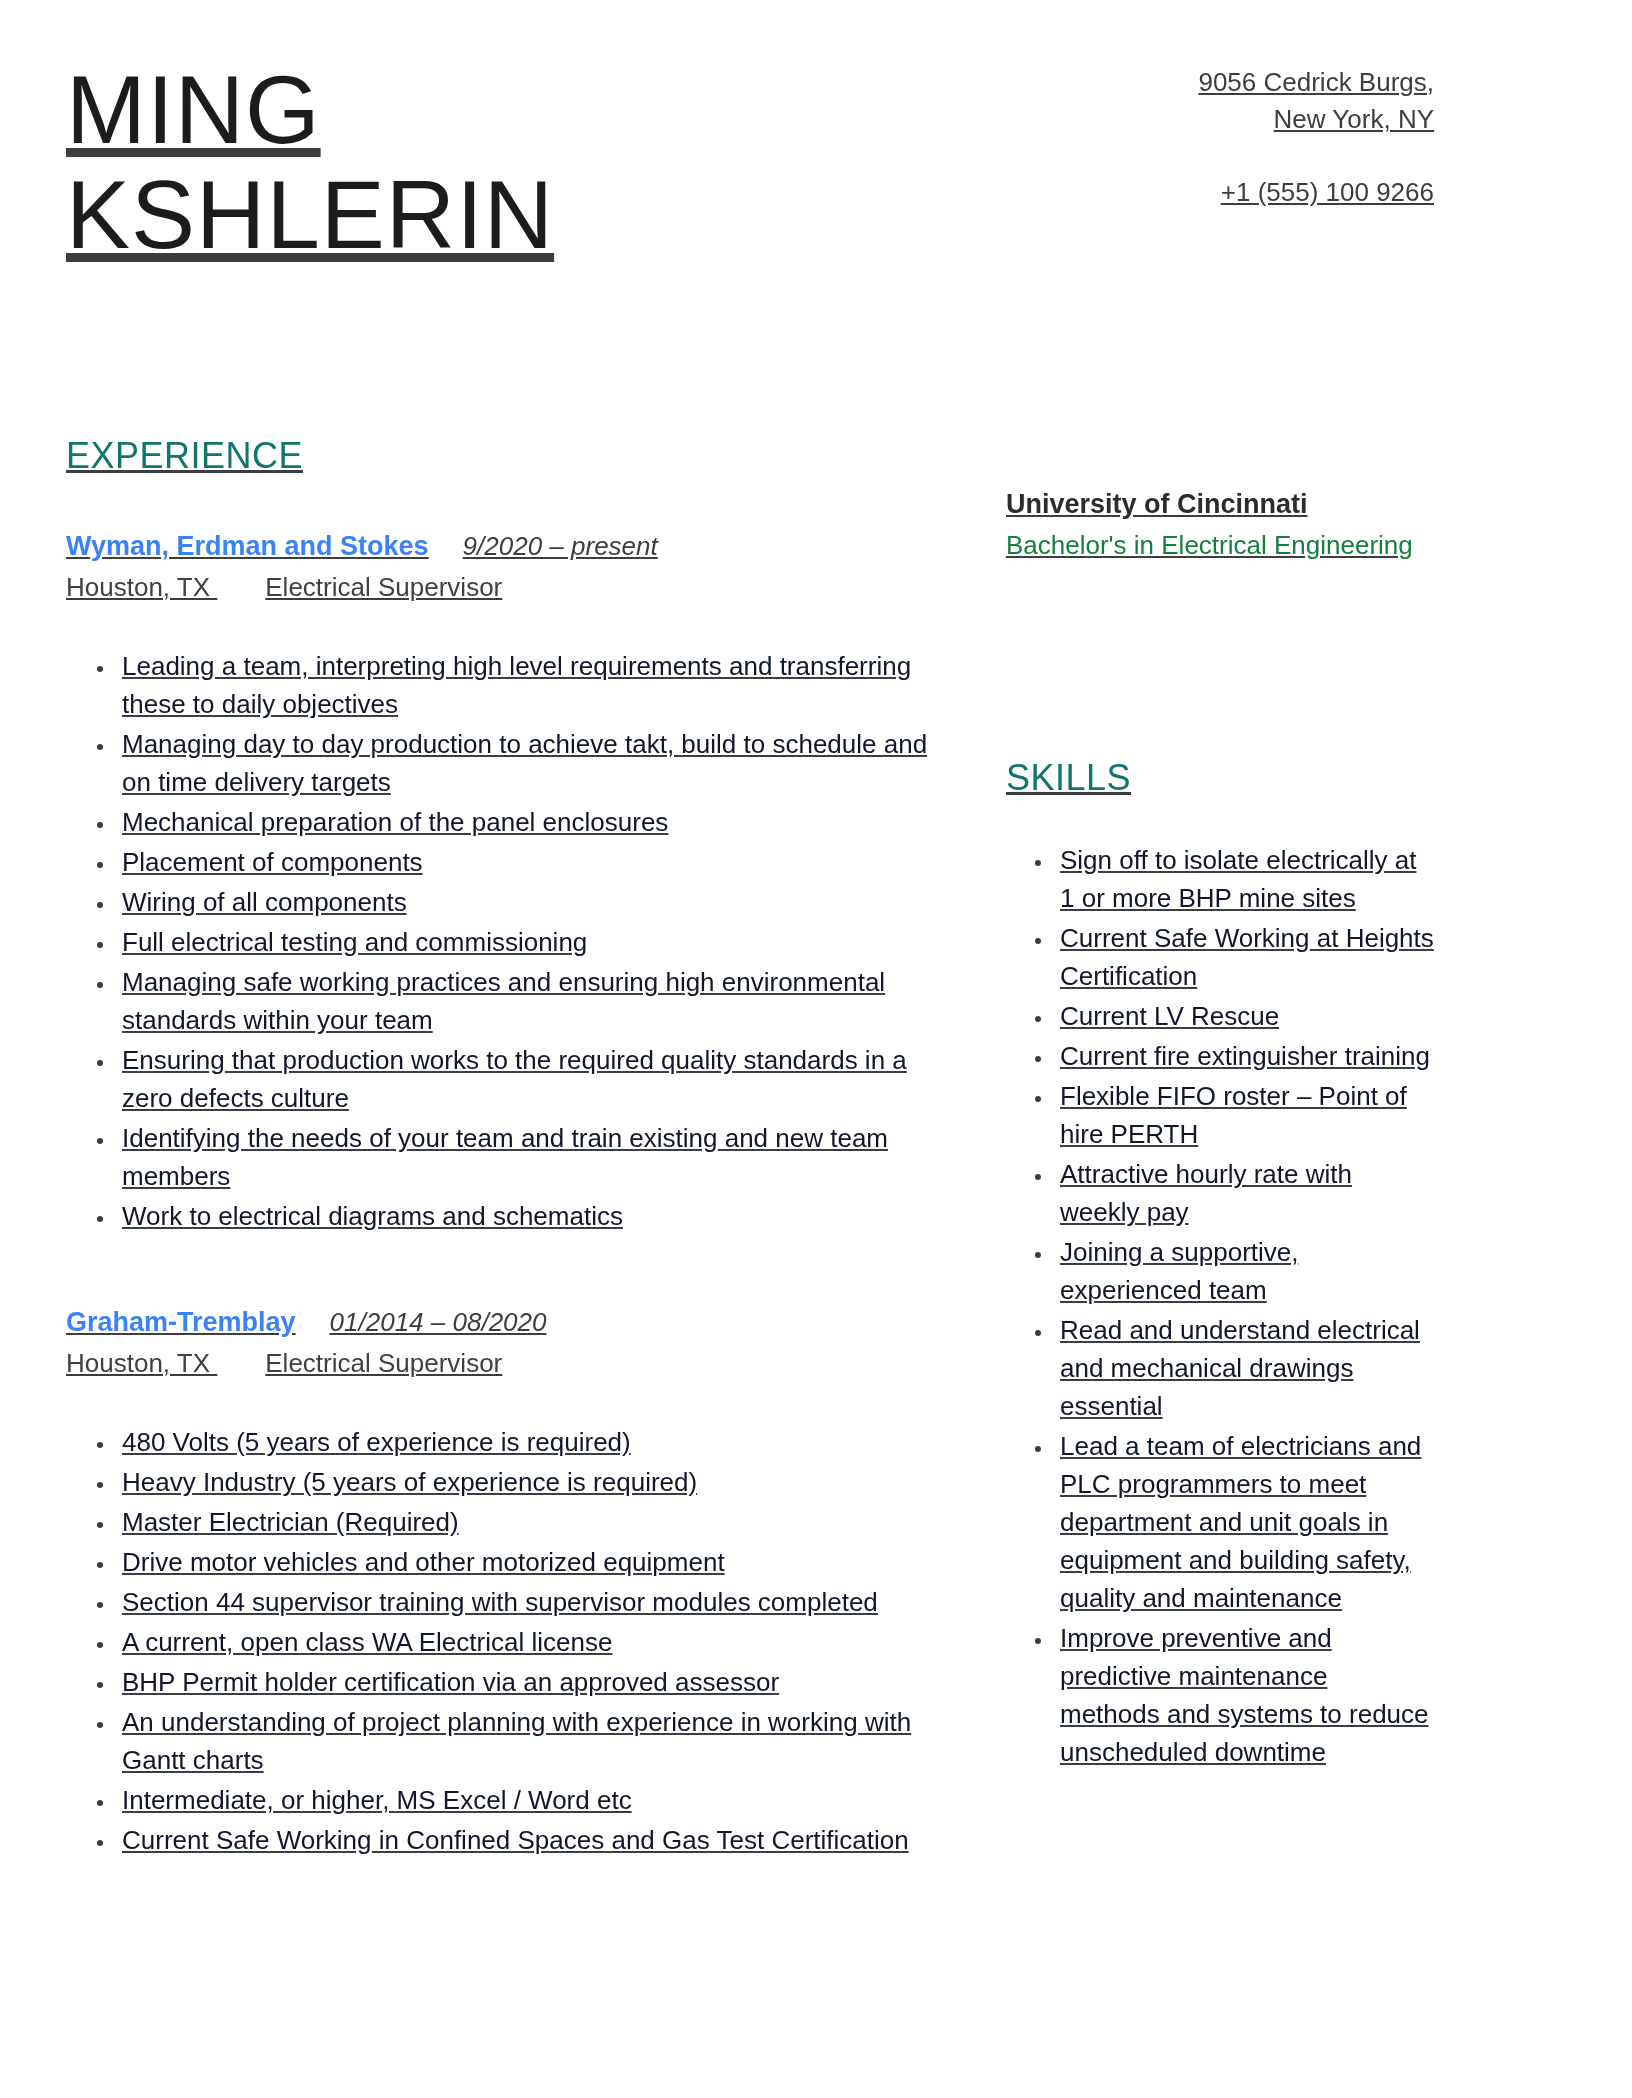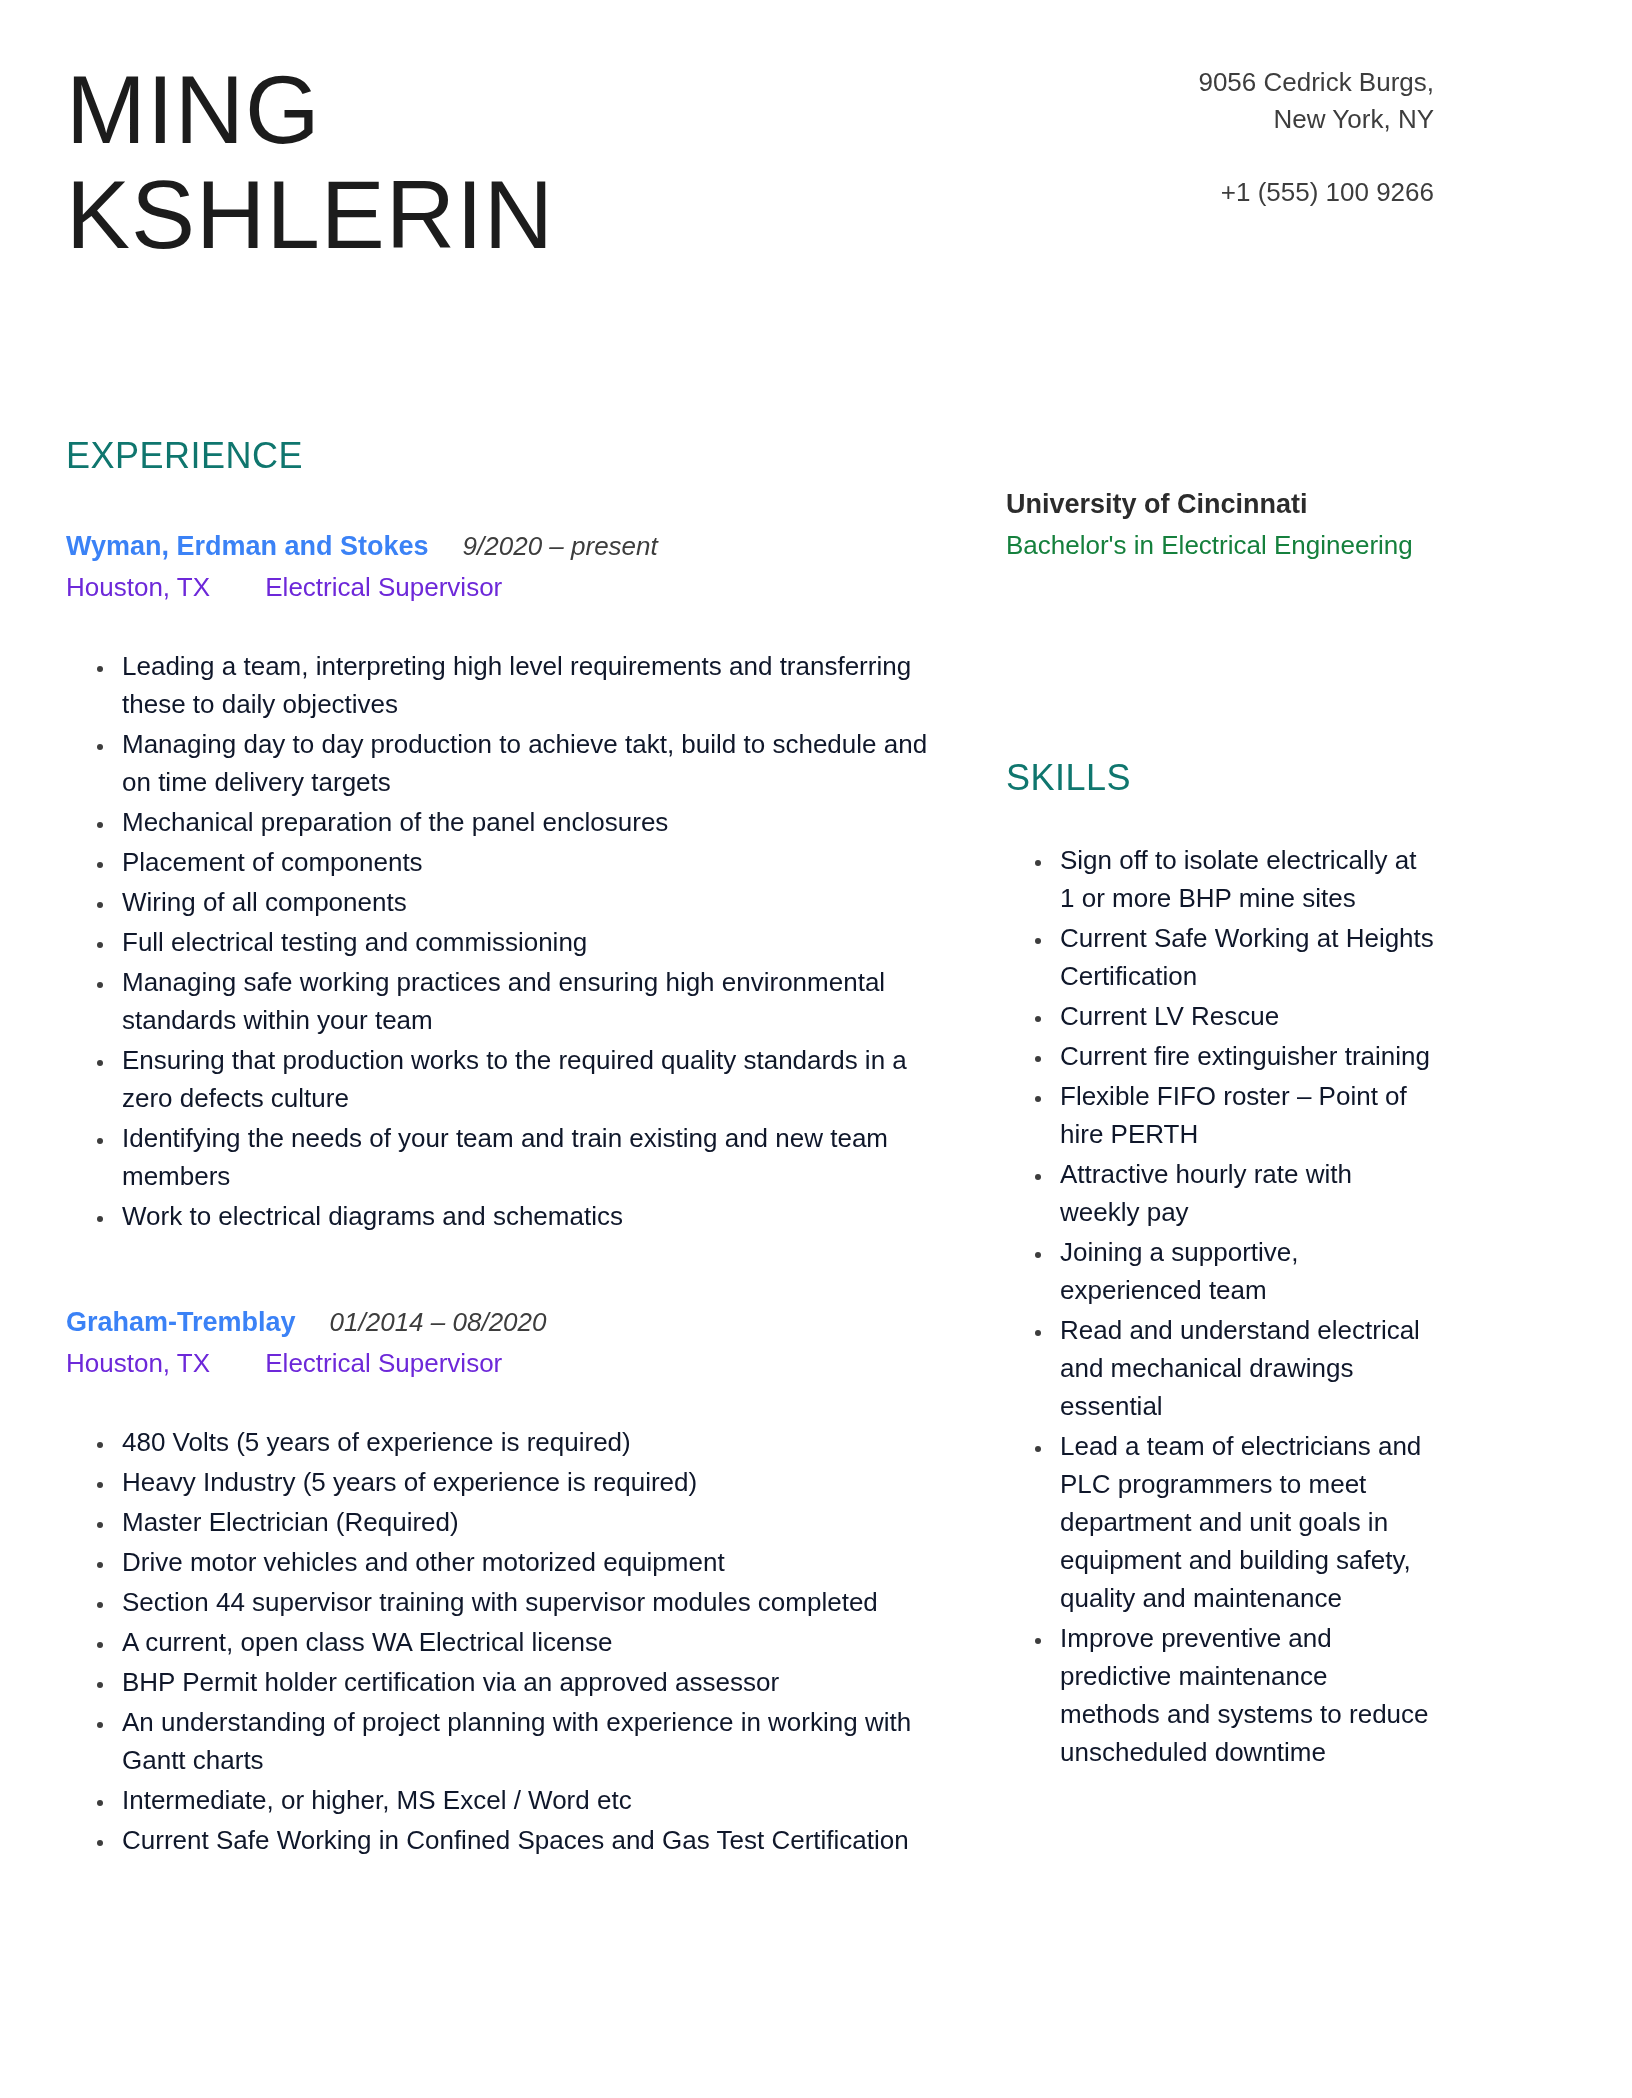--- a/index.html
+++ b/index.html
@@ -7,20 +7,21 @@
   body {
     font-family: "Liberation Sans", "DejaVu Sans", sans-serif;
     color: #3d3d3d;
   }
   .page {
     width: 1494px;
     height: 2098px;
     background: #ffffff;
     padding: 58px 60px 40px 66px;
     overflow: hidden;
+    text-decoration: underline;
   }
 
   
   .top {
     display: flex;
     justify-content: space-between;
     align-items: flex-start;
   }
   .name-block {
     font-size: 96px;
@@ -64,21 +65,21 @@
   }
   .job-dates {
     font-size: 26px;
     font-style: italic;
     color: #3d3d3d;
     margin-left: 34px;
   }
   .job-subheader {
     margin-top: 10px;
     font-size: 26px;
-    color: #6d28d9;
+    color: #404040;
   }
   .job-title { margin-left: 48px; }
 
   ul.bullets {
     margin-top: 44px;
     padding-left: 50px;
     list-style: disc;
   }
   ul.bullets li {
     font-size: 26px;

